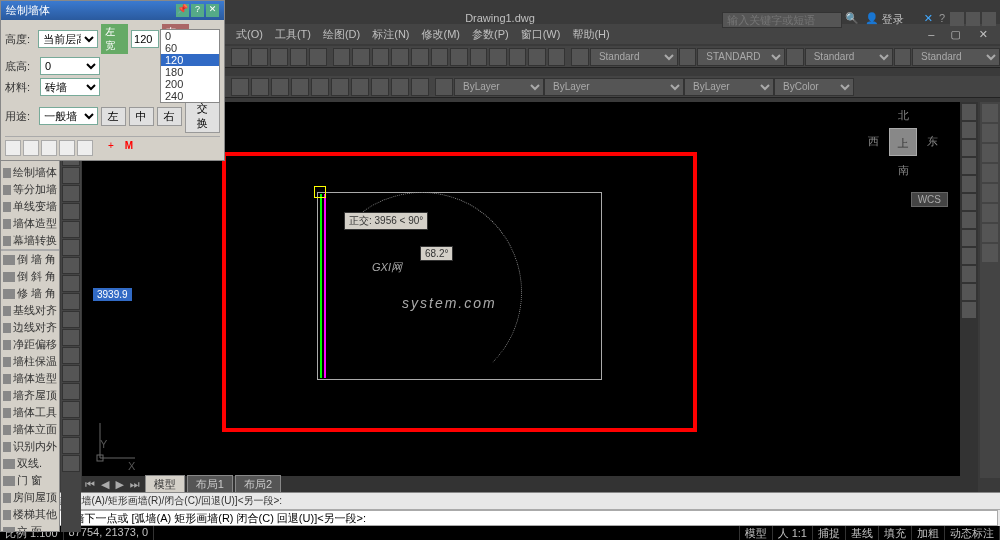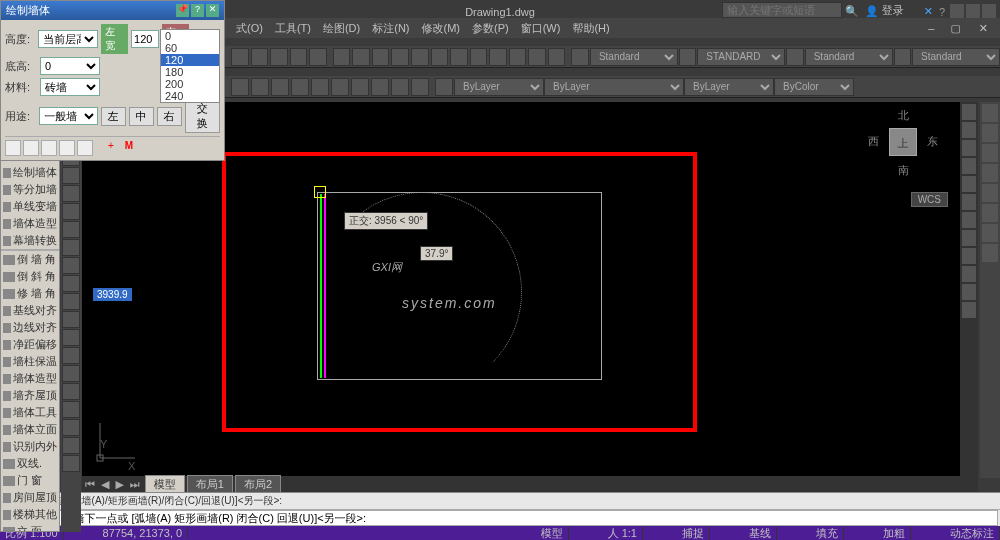--- a/index.html
+++ b/index.html
@@ -1,19 +1,19 @@
 <!DOCTYPE html>
 <html><head>
   <meta charset="utf-8">
   <style>
     * { margin: 0; padding: 0; box-sizing: border-box; font-family: "Microsoft YaHei", Arial, sans-serif; font-size: 11px; }
     body { width: 1000px; height: 540px; background: #3a3a3a; color: #333; overflow: hidden; position: relative; }
     
     
-    .titlebar { height: 18px; background: #3a3a3a; color: #c0c0c0; display: flex; align-items: flex-end; padding: 0 4px; }
+    .titlebar { height: 18px; background: #3a3a3a; color: #c0c0c0; display: flex; align-items: flex-start; padding: 12px 4px; }
     .titlebar .appicon { width: 14px; height: 14px; background: #d44; border-radius: 2px; margin-right: 8px; }
     .titlebar .spacer { flex: 1; }
     .titlebar .center { position: absolute; left: 50%; transform: translateX(-50%); }
     .titlebar .combo { background: #555; border: 1px solid #333; color: #ccc; padding: 1px 4px; margin: 0 2px; }
     .titlebar .search { background: #555; border: 1px solid #333; width: 120px; padding: 1px 4px; color: #aaa; }
     .titlebar .ico { margin: 0 3px; color: #999; }
     .winbtn { width: 14px; height: 14px; background: #555; margin-left: 2px; }
     
     
     .menubar { height: 20px; background: #444; display: flex; align-items: center; padding-left: 230px; }
@@ -95,21 +95,21 @@
     .tabs .tab { background: #d4d0c8; padding: 1px 8px; margin-left: 2px; border: 1px solid #888; }
     .tabs .tab.inactive { background: #555; color: #ccc; }
     
     
     .cmd { position: absolute; bottom: 14px; left: 0; right: 0; height: 34px; background: #e8e8e8; border-top: 1px solid #888; font-size: 11px; }
     .cmd .history { padding: 1px 6px; color: #333; font-size: 10px; }
     .cmd .input-row { display: flex; align-items: center; padding: 0 2px; border-top: 1px solid #aaa; }
     .cmd .input-row input { flex: 1; border: 1px solid #aaa; padding: 1px 4px; font-size: 11px; }
     
     
-    .status { position: absolute; bottom: 0; left: 0; right: 0; height: 14px; background: #4c1d95; color: #c0c0c0; display: flex; align-items: center; font-size: 10px; gap: 34px; }
+    .status { position: absolute; bottom: 0; left: 0; right: 0; height: 14px; background: #000000; color: #c0c0c0; display: flex; font-size: 10px; }
     .status span { padding: 0 5px; border-right: 1px solid #333; }
     .status .fill { flex: 1; }
   </style>
 </head>
 <body>
 
 <div class="titlebar">
   <div class="appicon"></div>
   <span class="combo">经典</span>
   <span class="ico">▾</span>
@@ -372,21 +372,21 @@
     <div></div>
 </div>
 
 <div class="canvas">
   <div class="redbox"></div>
   <div class="innerrect"></div>
   <div class="wallline-v"></div>
   <div class="arc"></div>
   <div class="handle" style="top:84px;left:232px"></div>
   <div class="tooltip1" style="top:110px;left:262px">正交: 3956 &lt; 90°</div>
-  <div class="tooltip1" style="top:144px;left:338px">37.9°</div>
+  <div class="tooltip1" style="top:144px;left:338px">68.2°</div>
   <div class="dimlabel" style="top:185px;left:10px">3939.9</div>
   <div class="watermark">
     <span>GXI网</span><br>
     <span class="sub" style="margin-left:30px">system.com</span>
   </div>
   <div class="viewcube">
     <div class="n">北</div>
     <div class="s">南</div>
     <div class="e">东</div>
     <div class="w">西</div>

